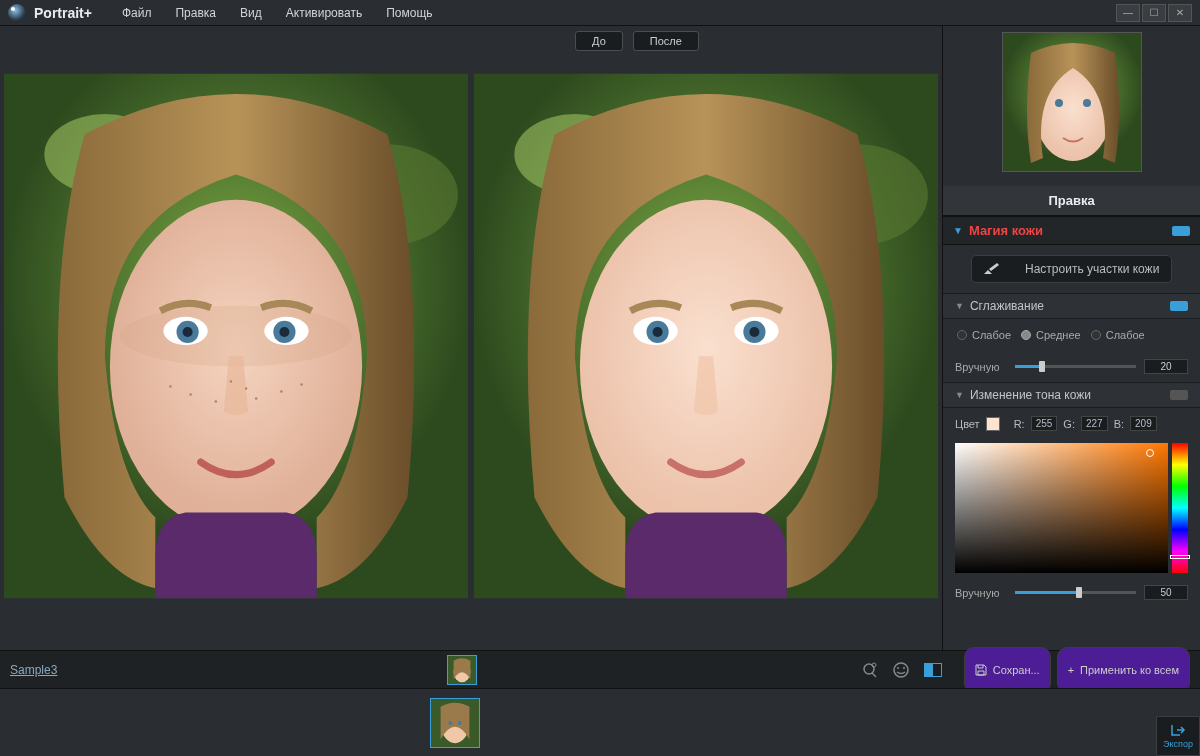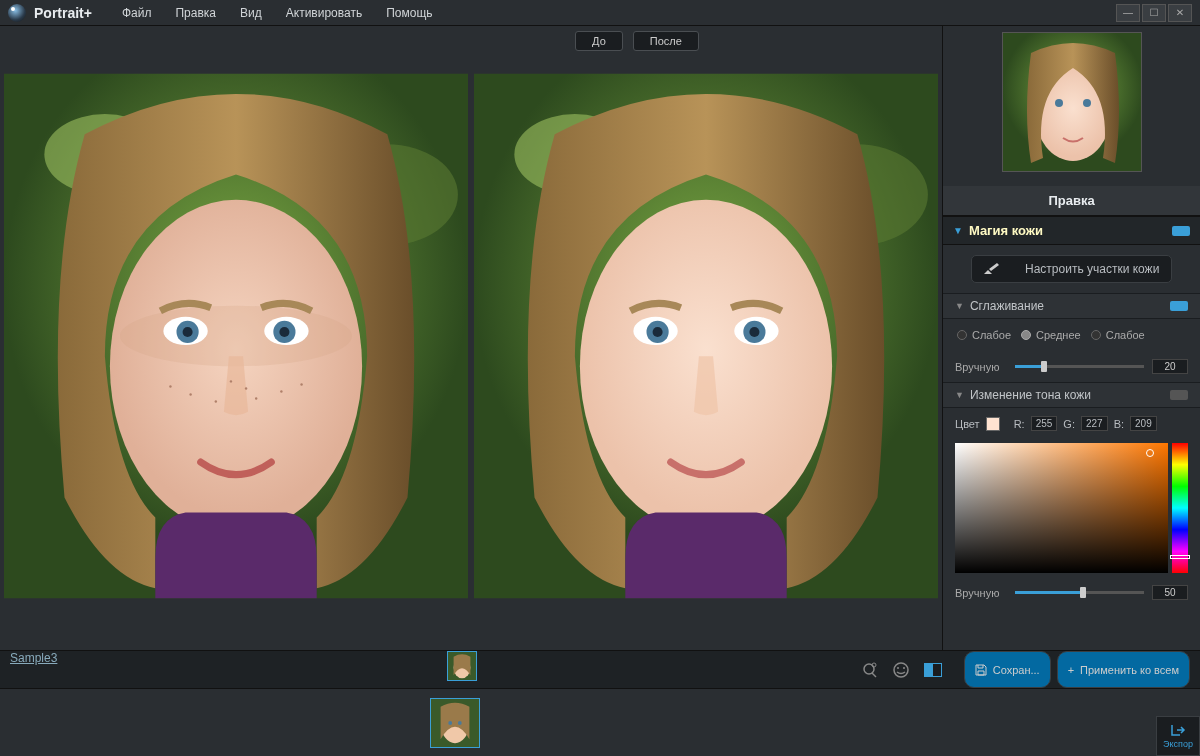--- a/index.html
+++ b/index.html
@@ -29,63 +29,63 @@
 .zoom-val { font-size: 11px; color: #aaa; width: 28px; }
 .zoom-track { flex: 1; height: 10px; background: #3a3e42; border: 1px solid #111; position: relative; }
 .zoom-handle { position: absolute; top: -2px; left: 2px; width: 8px; height: 12px; background: #888; border-radius: 2px; }
 
 .tabs-row { display: flex; height: 30px; border-bottom: 1px solid #111; }
 .tab { flex: 1; display: flex; align-items: center; justify-content: center; font-size: 13px; font-weight: bold; cursor: pointer; color: #9aa; }
 .tab.active { color: #e8ecef; background: #32363a; }
 
 .section-hdr { display: flex; align-items: center; padding: 6px 10px; background: #222629; border-top: 1px solid #111; border-bottom: 1px solid #111; }
 .section-hdr .caret { color: #3a9fd8; margin-right: 6px; font-size: 10px; }
-.section-hdr .title { color: #fef9c3; font-weight: bold; font-size: 13px; }
+.section-hdr .title { color: #ef4444; font-weight: bold; font-size: 13px; }
 .section-hdr .toggle { margin-left: auto; width: 18px; height: 10px; background: #3a9fd8; border-radius: 2px; position: relative; }
 
 .skin-btn { margin: 10px 28px; background: #1a1d20; border: 1px solid #3a3e42; border-radius: 5px; padding: 6px 10px; display: flex; align-items: center; gap: 25px; cursor: pointer; }
 .brush-icon { width: 18px; height: 14px; }
 
 .sub-hdr { display: flex; align-items: center; padding: 5px 12px; background: #2e3236; border-top: 1px solid #1a1d20; border-bottom: 1px solid #1a1d20; }
 .sub-hdr .caret { color: #888; margin-right: 6px; font-size: 9px; }
 .sub-hdr .title { color: #c0c4c7; font-size: 12px; }
 .sub-hdr .toggle { margin-left: auto; width: 18px; height: 10px; border-radius: 2px; }
 
 .radio-row { display: flex; gap: 10px; padding: 10px 14px; }
 .radio-opt { display: flex; align-items: center; gap: 5px; font-size: 11px; color: #aaa; }
 .radio-dot { width: 10px; height: 10px; border-radius: 50%; border: 1px solid #666; background: #333; }
 .radio-dot.sel { background: #888; border-color: #aaa; }
 
 .slider-row { display: flex; align-items: center; padding: 8px 12px; gap: 8px; }
 .slider-label { font-size: 11px; color: #aaa; width: 52px; }
 .slider-track { flex: 1; height: 3px; background: #555; position: relative; }
 .slider-fill { position: absolute; top: 0; left: 0; height: 100%; background: #3a9fd8; }
 .slider-handle { position: absolute; top: -4px; width: 6px; height: 11px; background: #ccc; border-radius: 1px; }
-.slider-val { width: 36px; text-align: center; background: #1a1d20; border: 1px solid #444; font-size: 10px; padding: 1px 0; color: #ccc; }
+.slider-val { width: 44px; text-align: center; background: #1a1d20; border: 1px solid #444; font-size: 10px; padding: 1px 0; color: #ccc; }
 
 .color-row { display: flex; align-items: center; padding: 8px 12px; gap: 6px; font-size: 11px; }
 .color-swatch { width: 14px; height: 14px; background: #ffe3d1; border: 1px solid #666; }
 .rgb-val { background: #1a1d20; border: 1px solid #444; padding: 1px 4px; font-size: 10px; }
 
 .picker-wrap { padding: 4px 12px; display: flex; gap: 4px; }
 .sat-box { flex: 1; height: 130px; background: linear-gradient(to top, #000, transparent), linear-gradient(to right, #fff, #ff7700); position: relative; }
 .sat-cursor { position: absolute; top: 6px; right: 14px; width: 8px; height: 8px; border: 1px solid #fff; border-radius: 50%; }
 .hue-bar { width: 16px; height: 130px; background: linear-gradient(to bottom, #f00, #ff0, #0f0, #0ff, #00f, #f0f, #f00); position: relative; }
 .hue-cursor { position: absolute; left: -2px; bottom: 14px; width: 20px; height: 4px; border: 1px solid #fff; }
 
-.statusbar { height: 38px; background: #1e2225; border-top: 1px solid #111; display: flex; padding: 0 10px; gap: 10px; }
+.statusbar { height: 38px; background: #1e2225; border-top: 1px solid #111; display: flex; align-items: center; padding: 0 10px; gap: 10px; }
 .file-name { color: #8ab; text-decoration: underline; font-size: 12px; }
 .center-thumb { width: 30px; height: 30px; border: 1px solid #3a9fd8; margin-left: 380px; }
 .status-icons { margin-left: auto; display: flex; gap: 14px; align-items: center; }
 .status-icon { width: 18px; height: 18px; cursor: pointer; display: flex; align-items: center; justify-content: center; color: #888; }
 .compare-icon { width: 18px; height: 14px; display: flex; }
 .compare-icon div { flex: 1; } 
 
 .action-btns { display: flex; gap: 6px; margin-left: 12px; }
-.action-btn { background: #0369a1; border: 1px solid #3a3e42; border-radius: 10px; padding: 16px 10px; display: flex; align-items: center; gap: 6px; font-size: 11px; color: #ccc; cursor: pointer; }
+.action-btn { background: #4c1d95; border: 1px solid #3a3e42; border-radius: 10px; padding: 16px 10px; display: flex; align-items: center; gap: 6px; font-size: 11px; color: #ccc; cursor: pointer; }
 
 .filmstrip { height: 68px; background: #2a2e32; border-top: 1px solid #111; display: flex; align-items: center; padding: 0 10px; position: relative; }
 .film-thumb { width: 50px; height: 50px; border: 1px solid #3a9fd8; margin-left: 420px; }
 .export-btn { position: absolute; right: 0; bottom: 0; width: 44px; height: 40px; background: #1a1d20; border: 1px solid #3a3e42; display: flex; flex-direction: column; align-items: center; justify-content: center; gap: 2px; font-size: 9px; color: #3a9fd8; }
 </style>
 </head>
 <body>
 
 <div class="titlebar">
   <div class="app-logo"></div>

